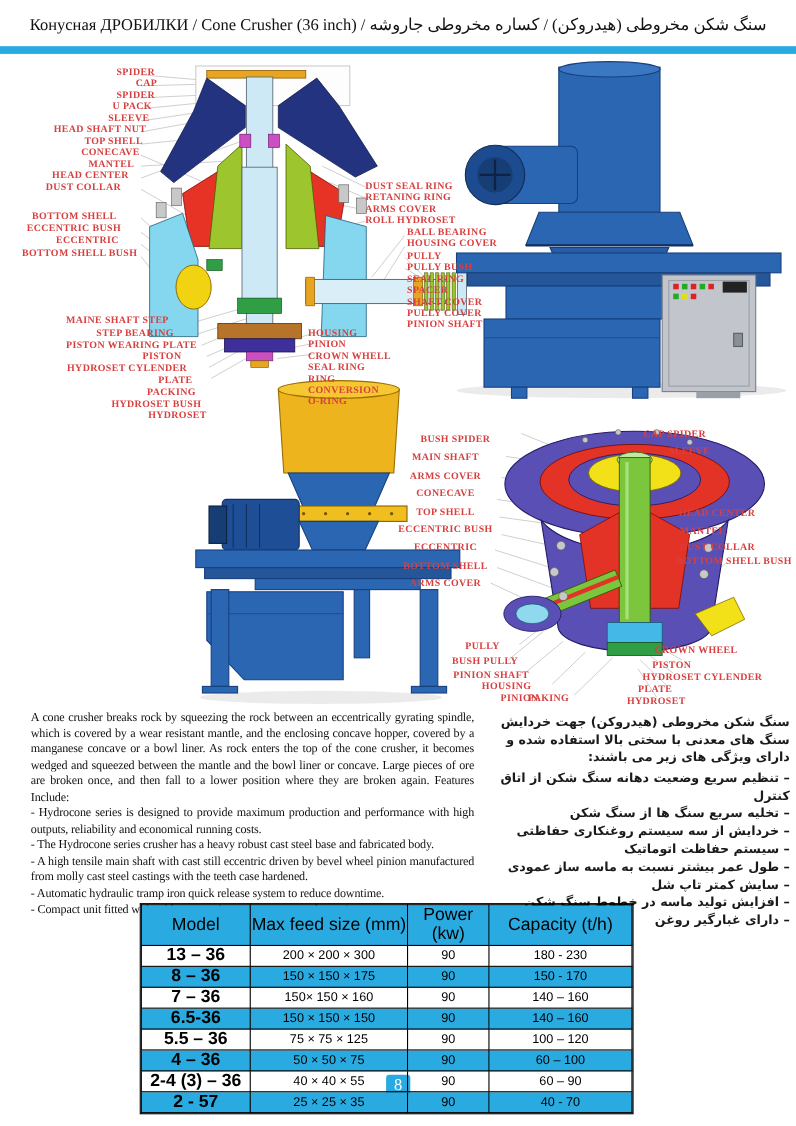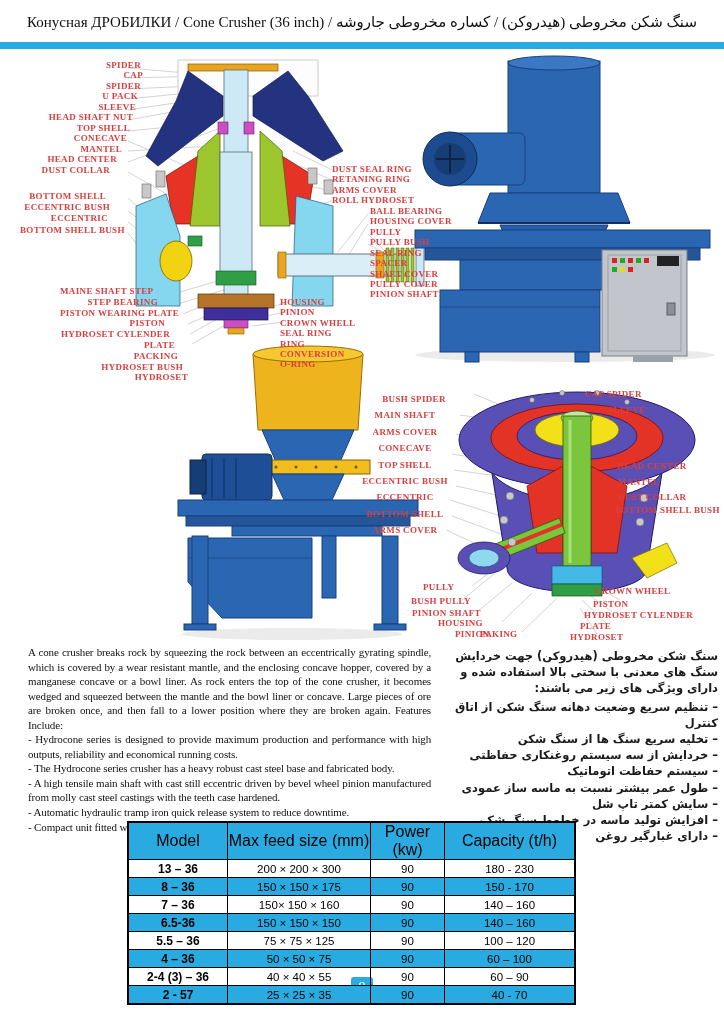--- a/index.html
+++ b/index.html
@@ -75,21 +75,21 @@
   .fa{position:absolute;left:430px;top:648px;width:288px;direction:rtl;
       font:bold 11.5px "DejaVu Sans",sans-serif;line-height:16.2px;color:#1a1a1a;
       text-align:right;}
   .fa .intro{margin-bottom:2px;}
   
   .spec{position:absolute;left:128px;top:822px;border-collapse:collapse;
         font-family:"Liberation Sans",sans-serif;z-index:6;}
   .spec th,.spec td{border:1px solid #000;text-align:center;padding:0;height:17px;}
   .spec th{background:#29abe2;font-weight:normal;font-size:16px;}
   .spec td{font-size:11.5px;}
-  .spec td:first-child{font-weight:bold;font-size:12px;}
+  .spec td:first-child{font-weight:bold;font-size:16px;}
   .spec tbody tr:nth-child(even) td{background:#29abe2;}
   .spec th:nth-child(1){width:98px}.spec th:nth-child(2){width:142px}
   .spec th:nth-child(3){width:73px}.spec th:nth-child(4){width:129px}
   .spec{outline:1px solid #000;}
   
   .badge{position:absolute;left:351px;top:977px;width:22px;height:20px;background:#29abe2;
          border-radius:3px;color:#fff;font:15px "Liberation Serif",serif;
          text-align:center;line-height:20px;}
 </style>
 </head>

